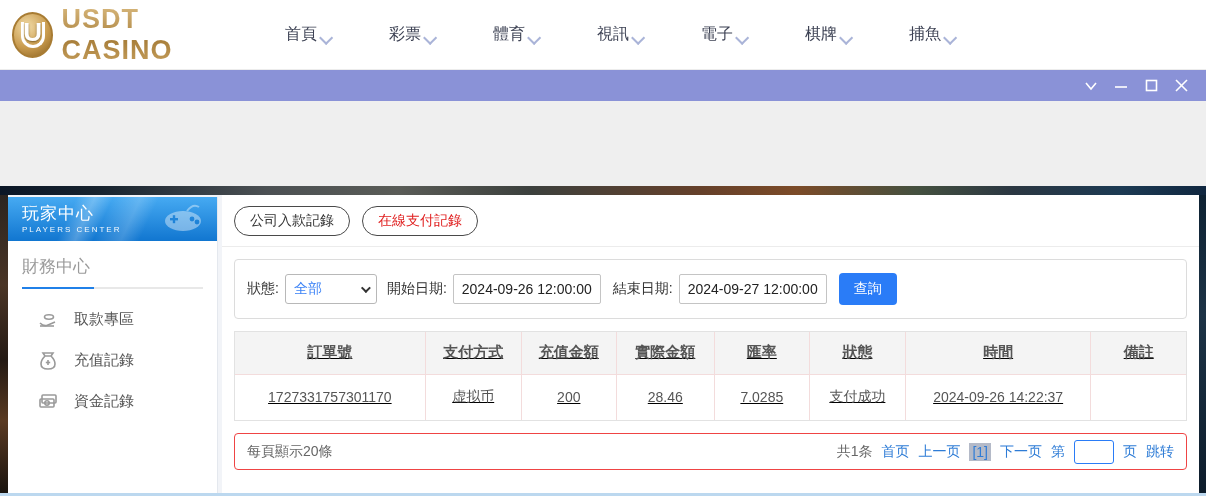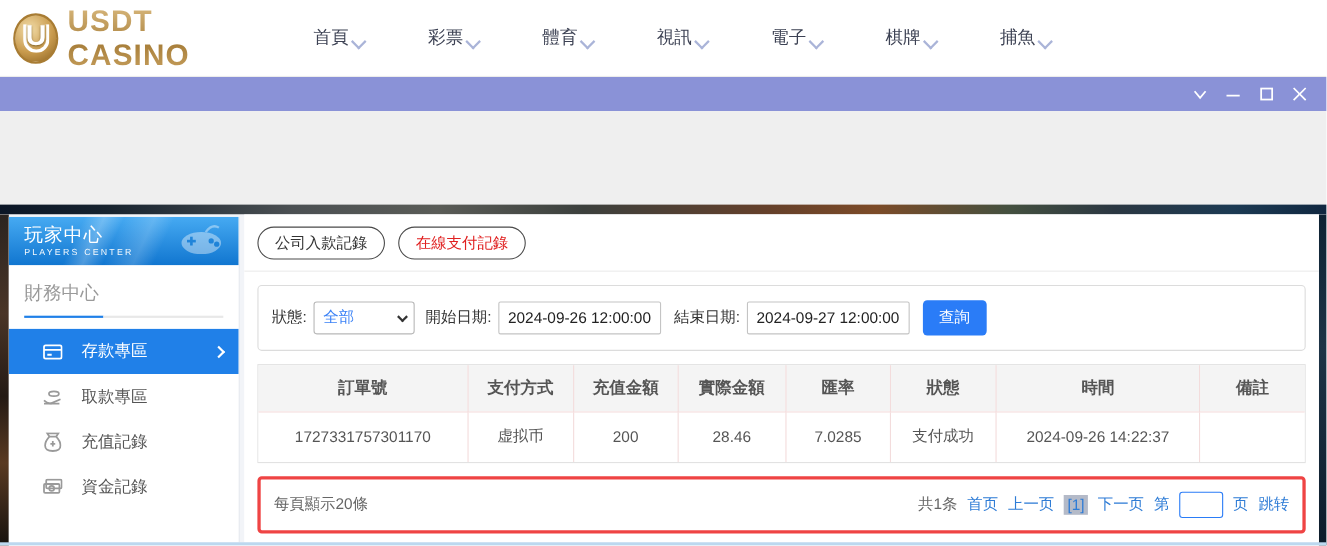--- a/index.html
+++ b/index.html
@@ -81,30 +81,30 @@
     display:flex; align-items:center; justify-content:space-between; font-size:14px; color:#3b82f6;
     background:#fff; cursor:pointer; margin-right:10px; }
   .fselect .chev2 { width:7px; height:7px; border-right:2px solid #333; border-bottom:2px solid #333;
     transform:rotate(45deg) translateY(-2px); }
   .finput { border:1px solid #c4c4c4; border-radius:2px; height:30px; width:148px; padding:0 8px;
     font-size:14px; color:#222; font-family:inherit; margin-right:12px; }
   .btn-query { background:#2a7cf7; color:#fff; border:none; border-radius:4px; height:32px;
     padding:0 15px; font-size:14px; cursor:pointer; font-family:inherit; }
 
   .tablebox { margin:0 12px; border:1px solid #e2e2e2; }
-  table { width:100%; border-collapse:collapse; table-layout:fixed; font-size:14px; }
+  table { width:100%; border-collapse:collapse; table-layout:fixed; font-size:14px;text-decoration:underline; }
   col.c0{width:20%} col.c1{width:10.1%} col.c2{width:10%} col.c3{width:10.3%}
   col.c4{width:10%} col.c5{width:10.1%} col.c6{width:19.5%} col.c7{width:10%}
   thead th { background:#f4f4f4; height:42px; font-size:15px; color:#555; font-weight:bold;
     border-right:1px solid #f3dcdc; border-bottom:1px solid #f3dcdc; }
   thead th:last-child { border-right:none; }
   tbody td { height:46px; text-align:center; color:#555; border-right:1px solid #f3dcdc; background:#fff; }
   tbody td:last-child { border-right:none; }
 
-  .pagebox { margin:12px; border:3px solid #ef4444; border-radius:4px; height:52px;
+  .pagebox { margin:12px; border:1px solid #ef4444; border-radius:4px; height:37px;
     display:flex; align-items:center; justify-content:space-between; padding:0 12px; font-size:14px;gap:47px; }
   .psize { color:#666; }
   .pager { display:flex; align-items:center; gap:9px; }
   .ptotal { color:#666; }
   .plink { color:#2e7cd6; cursor:pointer; text-decoration:none; }
   .pcur { color:#2e7cd6; background:#b4bac8; padding:1px 3px; cursor:default; }
   .pinput { width:40px; height:24px; border:1px solid #2a7cf7; border-radius:3px; font-size:13px;
     text-align:center; font-family:inherit; }
 </style>
 </head>
@@ -194,31 +194,20 @@
       </svg>
     </div>
     <div class="side-section">
       <div class="cap">財務中心</div>
       <div class="cap-rule">
           <div class="b"></div>
           <div class="g"></div>
         </div>
     </div>
     <div class="side-menu">
-      <div class="side-item active">
-        <span class="sicon">
-          <svg width="18" height="16" viewBox="0 0 18 16">
-              <rect x="1" y="2" width="16" height="12" rx="1.5"></rect>
-              <line x1="1" y1="6" x2="17" y2="6"></line>
-              <line x1="4" y1="10.5" x2="8" y2="10.5"></line>
-            </svg>
-        </span>
-        <span>存款專區</span>
-        <span class="arrow-r"></span>
-      </div>
       <div class="side-item">
         <span class="sicon">
           <svg width="20" height="16" viewBox="0 0 20 16">
               <ellipse cx="11" cy="5" rx="4.5" ry="2.2"></ellipse>
               <path d="M2 11 q4 4 8 2 l7 -3"></path>
               <path d="M2 14 h14"></path>
             </svg>
         </span>
         <span>取款專區</span>
       </div>

